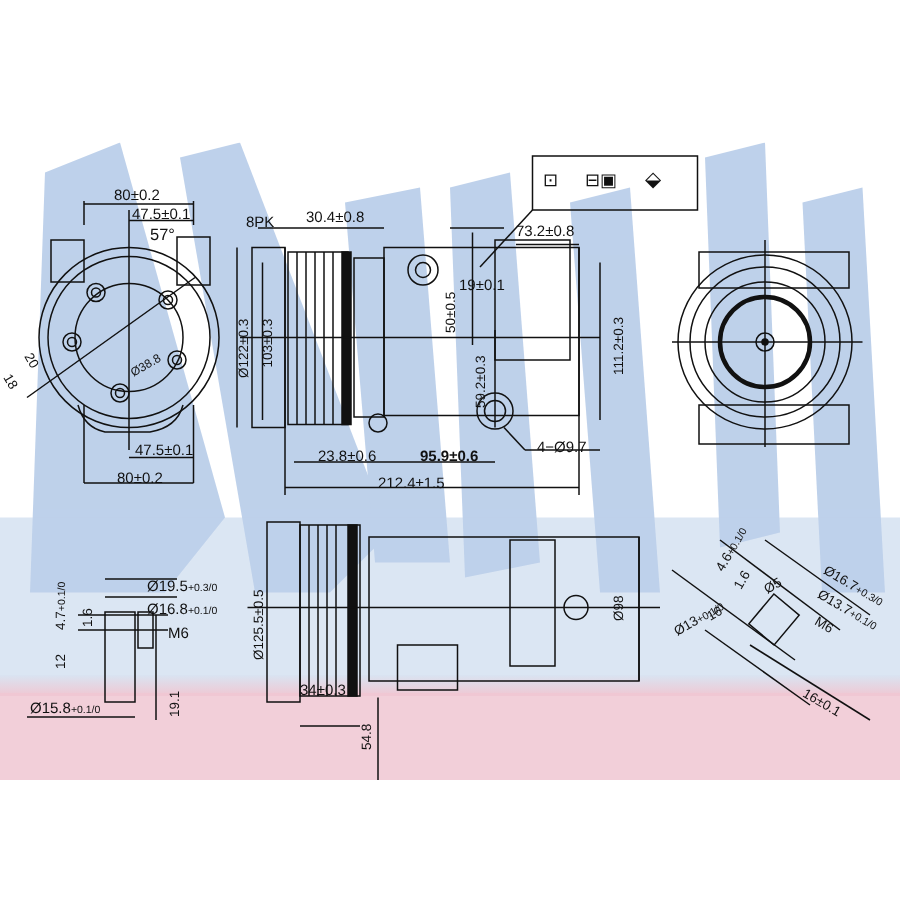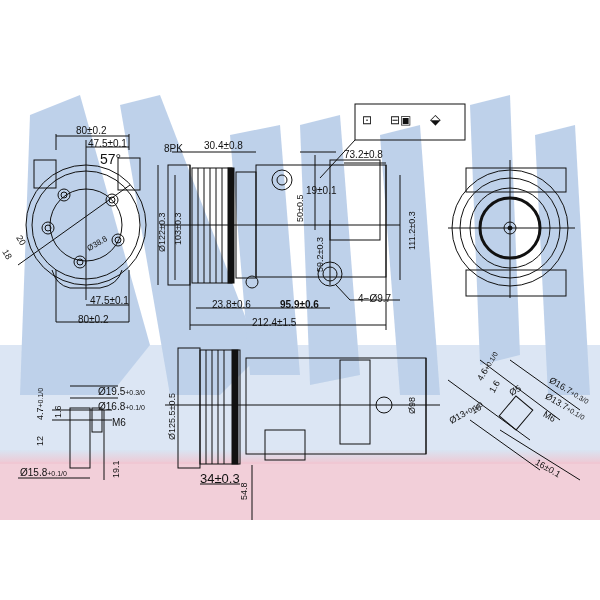--- a/index.html
+++ b/index.html
@@ -155,21 +155,21 @@
     <line x1="500" y1="430" x2="580" y2="480"></line>
   </g>
 </svg>
 
 <div class="lbl" style="left:362px;top:114px;font-size:12px;">⊡</div>
 <div class="lbl" style="left:390px;top:114px;font-size:12px;">⊟▣</div>
 <div class="lbl" style="left:430px;top:112px;font-size:14px;">⬙</div>
 
 <div class="lbl" style="left:76px;top:126px;">80±0.2</div>
 <div class="lbl" style="left:88px;top:139px;">47.5±0.1</div>
-<div class="lbl" style="left:100px;top:152px;font-size:14px;">57°</div>
+<div class="lbl" style="left:100px;top:152px;font-size:11px;">57°</div>
 <div class="lbl rot" style="left:86px;top:246px;font-size:8px;transform:rotate(-30deg);">Ø38.8</div>
 <div class="lbl rot" style="left:8px;top:248px;font-size:9px;transform:rotate(60deg);">18</div>
 <div class="lbl rot" style="left:22px;top:234px;font-size:9px;transform:rotate(60deg);">20</div>
 <div class="lbl" style="left:90px;top:296px;">47.5±0.1</div>
 <div class="lbl" style="left:78px;top:315px;">80±0.2</div>
 
 <div class="lbl" style="left:164px;top:144px;">8PK</div>
 <div class="lbl" style="left:204px;top:141px;">30.4±0.8</div>
 <div class="lbl" style="left:306px;top:141px;margin-top:45px;">19±0.1</div>
 <div class="lbl" style="left:344px;top:150px;">73.2±0.8</div>
@@ -186,21 +186,21 @@
 <div class="lbl" style="left:98px;top:387px;"><span>Ø19.5</span><small>+0.3/0</small></div>
 <div class="lbl" style="left:98px;top:402px;"><span>Ø16.8</span><small>+0.1/0</small></div>
 <div class="lbl" style="left:112px;top:418px;">M6</div>
 <div class="lbl v" style="left:36px;top:420px;font-size:9px;"><span>4.7</span><small>+0.1/0</small></div>
 <div class="lbl v" style="left:54px;top:418px;font-size:9px;">1.6</div>
 <div class="lbl v" style="left:36px;top:446px;font-size:9px;">12</div>
 <div class="lbl v" style="left:112px;top:478px;font-size:9px;">19.1</div>
 <div class="lbl" style="left:20px;top:468px;"><span>Ø15.8</span><small>+0.1/0</small></div>
 
 <div class="lbl v" style="left:168px;top:440px;font-size:9px;">Ø125.5±0.5</div>
-<div class="lbl" style="left:200px;top:472px;font-size:13px;">34±0.3</div>
+<div class="lbl" style="left:200px;top:456px;font-size:10px;">34±0.3</div>
 <div class="lbl v" style="left:240px;top:500px;font-size:9px;">54.8</div>
 <div class="lbl v" style="left:408px;top:414px;font-size:9px;">Ø98</div>
 
 <div class="lbl rot" style="left:476px;top:378px;font-size:9px;transform:rotate(-60deg);"><span>4.6</span><small>+0.1/0</small></div>
 <div class="lbl rot" style="left:488px;top:390px;font-size:9px;transform:rotate(-60deg);">1.6</div>
 <div class="lbl rot" style="left:508px;top:390px;font-size:9px;transform:rotate(-30deg);">Ø5</div>
 <div class="lbl rot" style="left:552px;top:376px;font-size:9px;transform:rotate(30deg);"><span>Ø16.7</span><small>+0.3/0</small></div>
 <div class="lbl rot" style="left:548px;top:392px;font-size:9px;transform:rotate(30deg);"><span>Ø13.7</span><small>+0.1/0</small></div>
 <div class="lbl rot" style="left:546px;top:410px;font-size:9px;transform:rotate(30deg);">M6</div>
 <div class="lbl rot" style="left:470px;top:408px;font-size:9px;transform:rotate(-30deg);">16</div>

